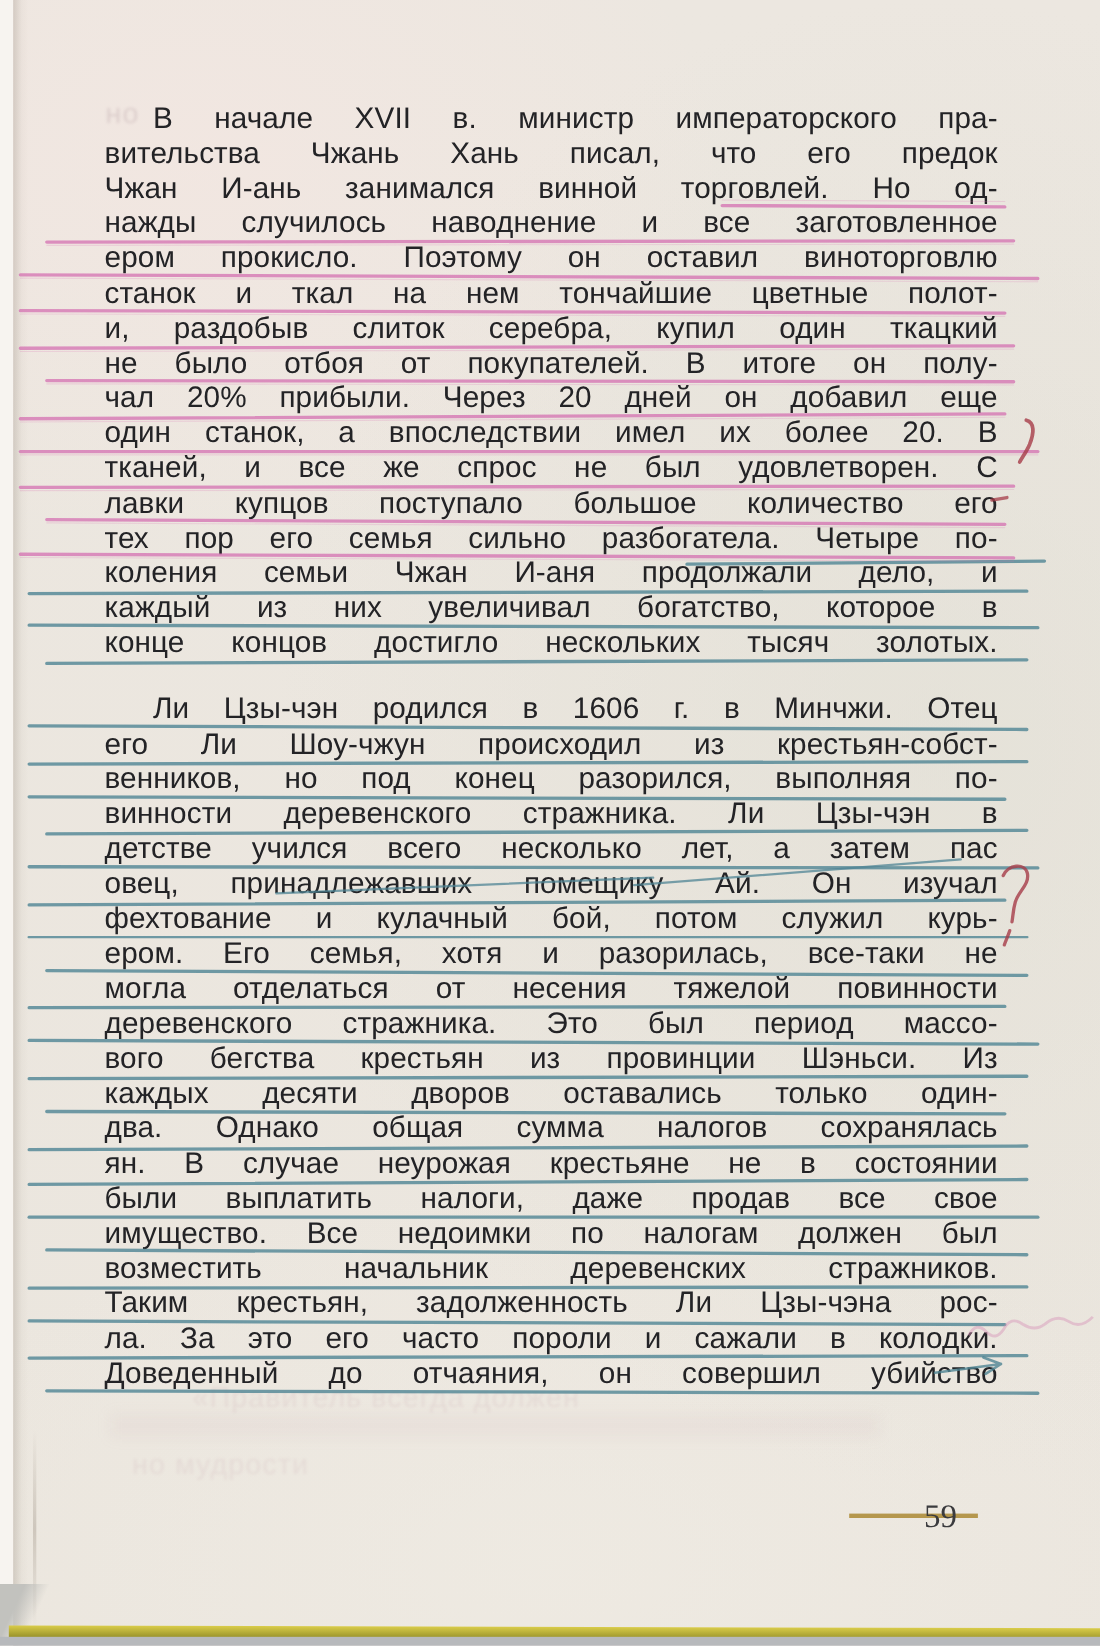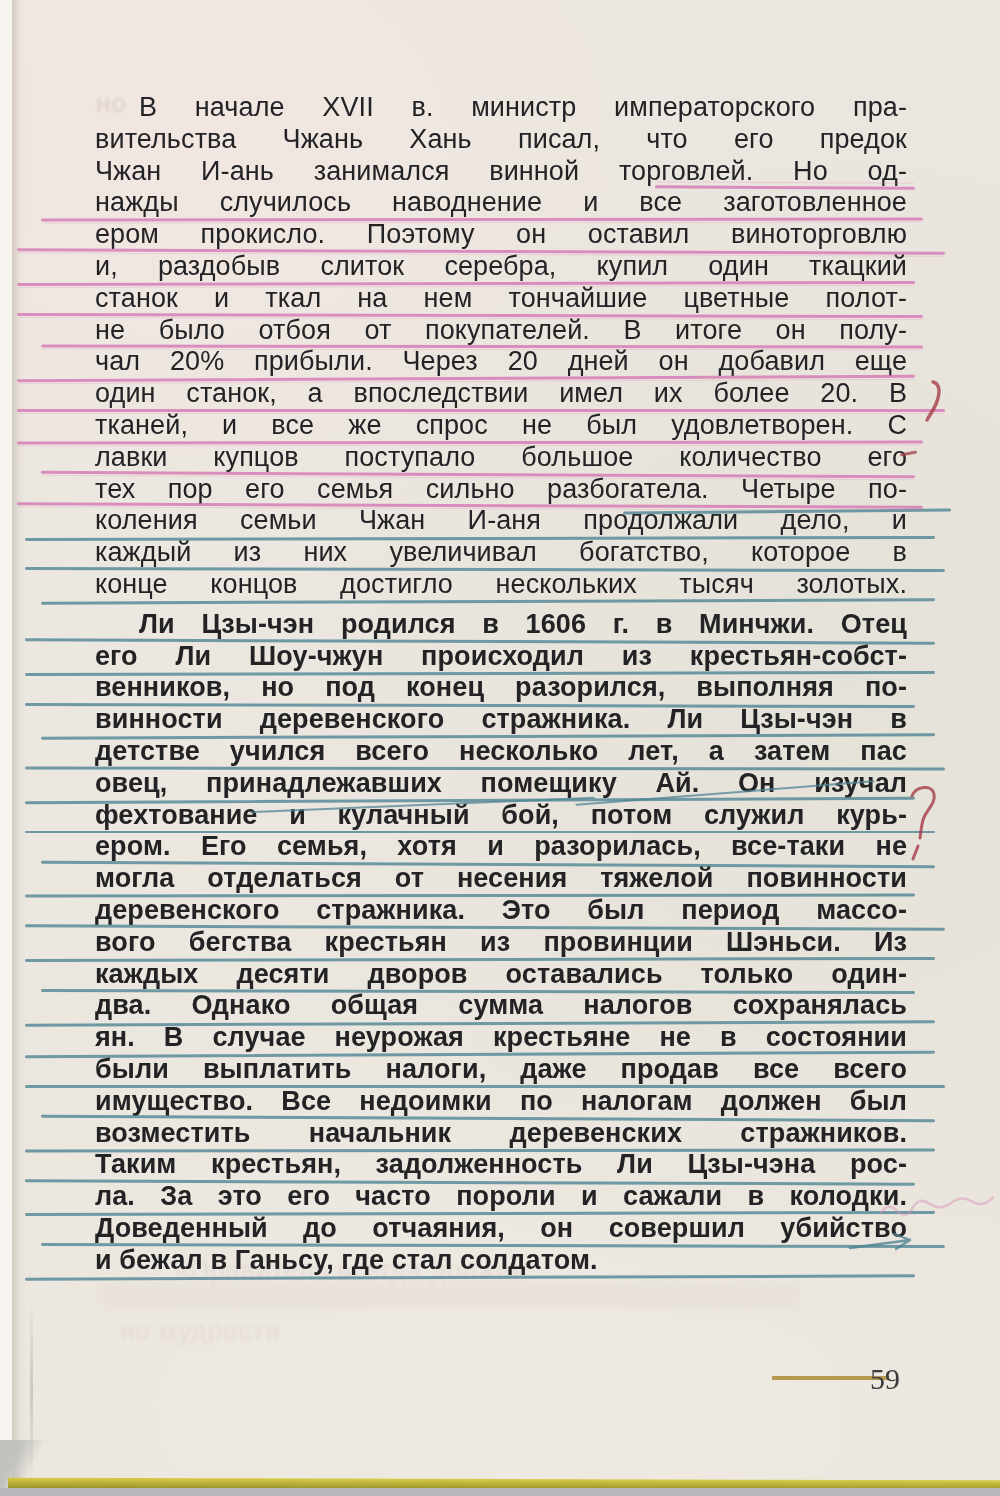--- a/index.html
+++ b/index.html
@@ -20,21 +20,21 @@
     background:linear-gradient(rgba(150,138,124,0), rgba(150,138,124,.35), rgba(150,138,124,0));}
   .bottom-yellow{position:absolute;left:8px;right:0;top:1479px;height:11px;
     background:linear-gradient(#d9cc49,#958f28);transform:rotate(.15deg);}
   .bottom-grey{position:absolute;left:0;right:0;top:1488px;height:8px;background:#b7b9bc;}
   .corner-grey{position:absolute;left:0;top:1440px;width:50px;height:56px;
     background:linear-gradient(115deg,#c2c2be 30%,rgba(194,194,190,0) 60%);}
 
   
   #text-block{position:absolute;left:95px;top:92px;width:812px;color:#232326;}
   .para{margin:0;}
-  .para + .para{margin-top:8px;font-weight:bold;}
+  .para + .para{margin-top:28px;}
   .line{
     position:relative;height:31.8px;line-height:31.8px;font-size:27px;
     letter-spacing:.1px;text-align:justify;text-align-last:justify;white-space:normal;
   }
   .line.first{text-indent:44px;}
   .line.noju{text-align-last:left;}
   .line::after{content:"";position:absolute;display:none;height:3px;bottom:-2px;
     border-radius:3px;transform:rotate(var(--rot,0deg));}
   .u-pink::after{display:block;left:-78px;right:-16px;background:var(--pink);opacity:.72;
     box-shadow:0 3px 0 -1px rgba(214,108,176,.28);}
@@ -47,21 +47,21 @@
   .u2{position:absolute;left:65%;right:-44px;bottom:-7px;height:2.6px;background:var(--teal);
     opacity:.8;transform:rotate(-.5deg);border-radius:2px;}
 
   
   .mark{position:absolute;}
   .teal-stroke{height:2.4px;background:var(--teal);opacity:.75;border-radius:2px;}
   .red-dash{width:17px;height:2.6px;background:var(--red);opacity:.75;transform:rotate(-10deg);border-radius:2px;}
 
   
   #page-rule{position:absolute;left:772px;top:1376px;width:117px;height:4px;background:var(--olive);}
-  #page-number{position:absolute;left:840px;top:1362px;width:60px;text-align:right;
+  #page-number{position:absolute;left:840px;top:1362px;width:60px;text-align:left;
     font-family:"Liberation Serif","DejaVu Serif",serif;font-size:30px;color:#3b3b3e;}
 
   
   .ghost{position:absolute;color:#a98f96;filter:blur(1.6px);font-size:26px;
     letter-spacing:1px;pointer-events:none;}
   .ghost-smudge{position:absolute;filter:blur(6px);pointer-events:none;}
 </style>
 </head>
 <body>
 
@@ -79,22 +79,22 @@
   <div class="ghost" style="left:120px;top:1316px;opacity:.14;color:#b78d9a;">но мудрости</div>
   <div class="ghost-smudge" style="left:100px;top:1285px;width:700px;height:22px;background:rgba(190,150,160,.08);"></div>
 
   <div id="text-block">
       <div class="para">
         <div class="line u-none first" style="--rot: -0.28deg;">В начале XVII в. министр императорского пра-</div>
         <div class="line u-none" style="--rot: 0deg;">вительства Чжань Хань писал, что его предок</div>
         <div class="line u-pink-right" style="--rot: 0.28deg;">Чжан И-ань занимался винной торговлей. Но од-</div>
         <div class="line u-pink" style="--rot: -0.07deg;">нажды случилось наводнение и все заготовленное</div>
         <div class="line u-pink" style="--rot: 0.21000000000000002deg;">ером прокисло. Поэтому он оставил виноторговлю</div>
+        <div class="line u-pink" style="--rot: 0.14deg;">станок и ткал на нем тончайшие цветные полот-</div>
         <div class="line u-pink" style="--rot: -0.14deg;">и, раздобыв слиток серебра, купил один ткацкий</div>
-        <div class="line u-pink" style="--rot: 0.14deg;">станок и ткал на нем тончайшие цветные полот-</div>
         <div class="line u-pink" style="--rot: 0.07deg;">не было отбоя от покупателей. В итоге он полу-</div>
         <div class="line u-pink" style="--rot: -0.28deg;">чал 20% прибыли. Через 20 дней он добавил еще</div>
         <div class="line u-pink" style="--rot: 0deg;">один станок, а впоследствии имел их более 20. В</div>
         <div class="line u-pink" style="--rot: -0.07deg;">тканей, и все же спрос не был удовлетворен. С</div>
         <div class="line u-pink" style="--rot: 0.28deg;">лавки купцов поступало большое количество его</div>
         <div class="line u-pink" style="--rot: 0.21000000000000002deg;">тех пор его семья сильно разбогатела. Четыре по-<span class="u2"></span></div>
         <div class="line u-teal" style="--rot: -0.14deg;">коления семьи Чжан И-аня продолжали дело, и</div>
         <div class="line u-teal" style="--rot: 0.14deg;">каждый из них увеличивал богатство, которое в</div>
         <div class="line u-teal" style="--rot: -0.21000000000000002deg;">конце концов достигло нескольких тысяч золотых.</div>
       </div>
@@ -106,27 +106,26 @@
         <div class="line u-teal" style="--rot: 0.07deg;">детстве учился всего несколько лет, а затем пас</div>
         <div class="line u-teal" style="--rot: -0.28deg;">овец, принадлежавших помещику Ай. Он изучал</div>
         <div class="line u-teal" style="--rot: 0deg;">фехтование и кулачный бой, потом служил курь-</div>
         <div class="line u-teal" style="--rot: 0.28deg;">ером. Его семья, хотя и разорилась, все-таки не</div>
         <div class="line u-teal" style="--rot: -0.07deg;">могла отделаться от несения тяжелой повинности</div>
         <div class="line u-teal" style="--rot: 0.21000000000000002deg;">деревенского стражника. Это был период массо-</div>
         <div class="line u-teal" style="--rot: -0.14deg;">вого бегства крестьян из провинции Шэньси. Из</div>
         <div class="line u-teal" style="--rot: 0.14deg;">каждых десяти дворов оставались только один-</div>
         <div class="line u-teal" style="--rot: -0.21000000000000002deg;">два. Однако общая сумма налогов сохранялась</div>
         <div class="line u-teal" style="--rot: -0.28deg;">ян. В случае неурожая крестьяне не в состоянии</div>
-        <div class="line u-teal" style="--rot: 0deg;">были выплатить налоги, даже продав все всего</div>
+        <div class="line u-teal" style="--rot: 0deg;">были выплатить налоги, даже продав все свое</div>
         <div class="line u-teal" style="--rot: 0.28deg;">имущество. Все недоимки по налогам должен был</div>
         <div class="line u-teal" style="--rot: -0.07deg;">возместить начальник деревенских стражников.</div>
         <div class="line u-teal" style="--rot: 0.21000000000000002deg;">Таким крестьян, задолженность Ли Цзы-чэна рос-</div>
         <div class="line u-teal" style="--rot: -0.14deg;">ла. За это его часто пороли и сажали в колодки.</div>
         <div class="line u-teal" style="--rot: 0.14deg;">Доведенный до отчаяния, он совершил убийство</div>
-        <div class="line u-teal noju" style="--rot: -0.21000000000000002deg;">и бежал в Ганьсу, где стал солдатом.</div>
       </div>
     </div>
 
   <svg class="mark" style="left:924px;top:378px;" width="26" height="46" viewBox="0 0 26 46">
     <path d="M9,4 C17,6 16,16 12,26 C9,33 5,38 3,42" fill="none" stroke="var(--red)" stroke-width="3.4" stroke-linecap="round" opacity=".8"></path>
   </svg>
   <div class="mark red-dash" style="left:900px;top:452px;"></div>
   <svg class="mark" style="left:908px;top:782px;" width="34" height="80" viewBox="0 0 34 80">
     <path d="M4,14 C8,4 24,2 26,12 C28,22 18,28 15,38 C13,45 13,50 12,56" fill="none" stroke="var(--red)" stroke-width="3" stroke-linecap="round" opacity=".8"></path>
     <path d="M10,64 C8,70 6,74 5,77" fill="none" stroke="var(--red)" stroke-width="3" stroke-linecap="round" opacity=".8"></path>

